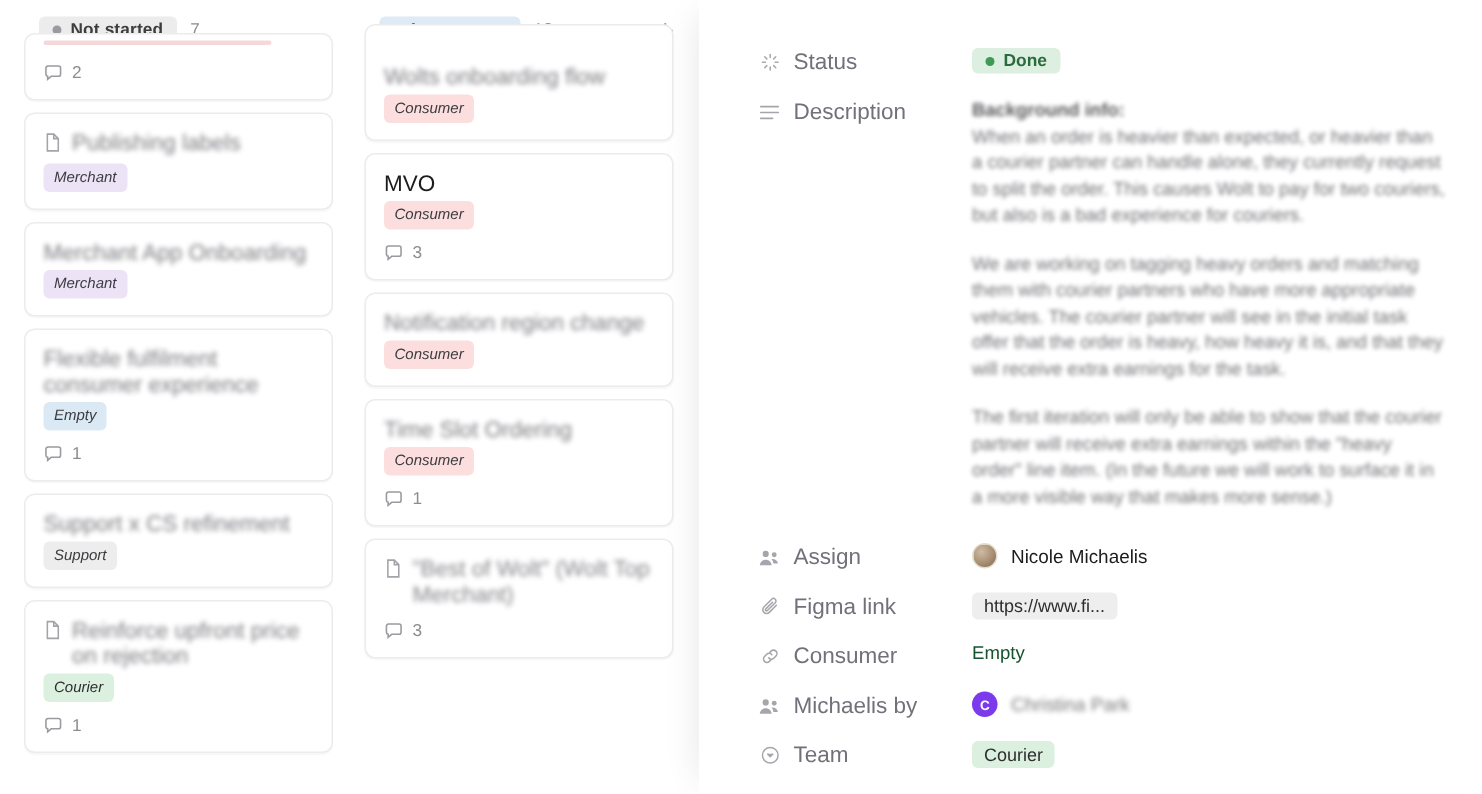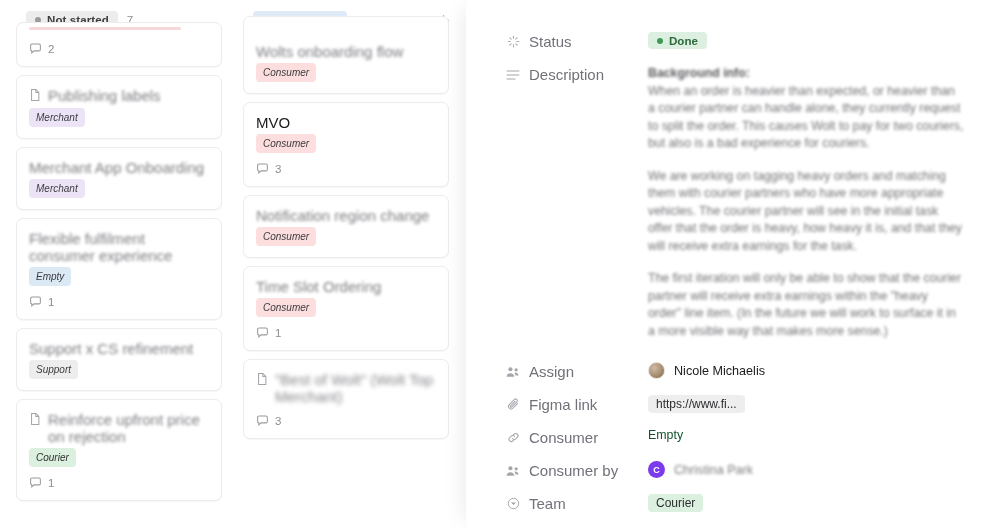--- a/index.html
+++ b/index.html
@@ -454,21 +454,21 @@
       <div class="field">
         <div class="field-label">
           <span class="fi">
             <svg width="14" height="12" viewBox="0 0 16 13" fill="#a5a5ac">
                 <circle cx="5.1" cy="3.4" r="2.35"></circle>
                 <circle cx="11.6" cy="4" r="1.85"></circle>
                 <path d="M.6 12c.2-2.6 2.2-4.2 4.5-4.2s4.3 1.6 4.5 4.2z"></path>
                 <path d="M10.3 7.2c2 0 3.9 1.2 4.1 3.4h-3.5c-.1-1.3-.6-2.5-1.4-3.3z"></path>
               </svg>
           </span>
-          <span>Consumer by</span>
+          <span>Michaelis by</span>
         </div>
         <div class="field-value">
           <span class="v-assignee">
             <span class="avatar purple">C</span>
             <span class="blurname">Christina Park</span>
           </span>
         </div>
       </div>
 
       <div class="field">

